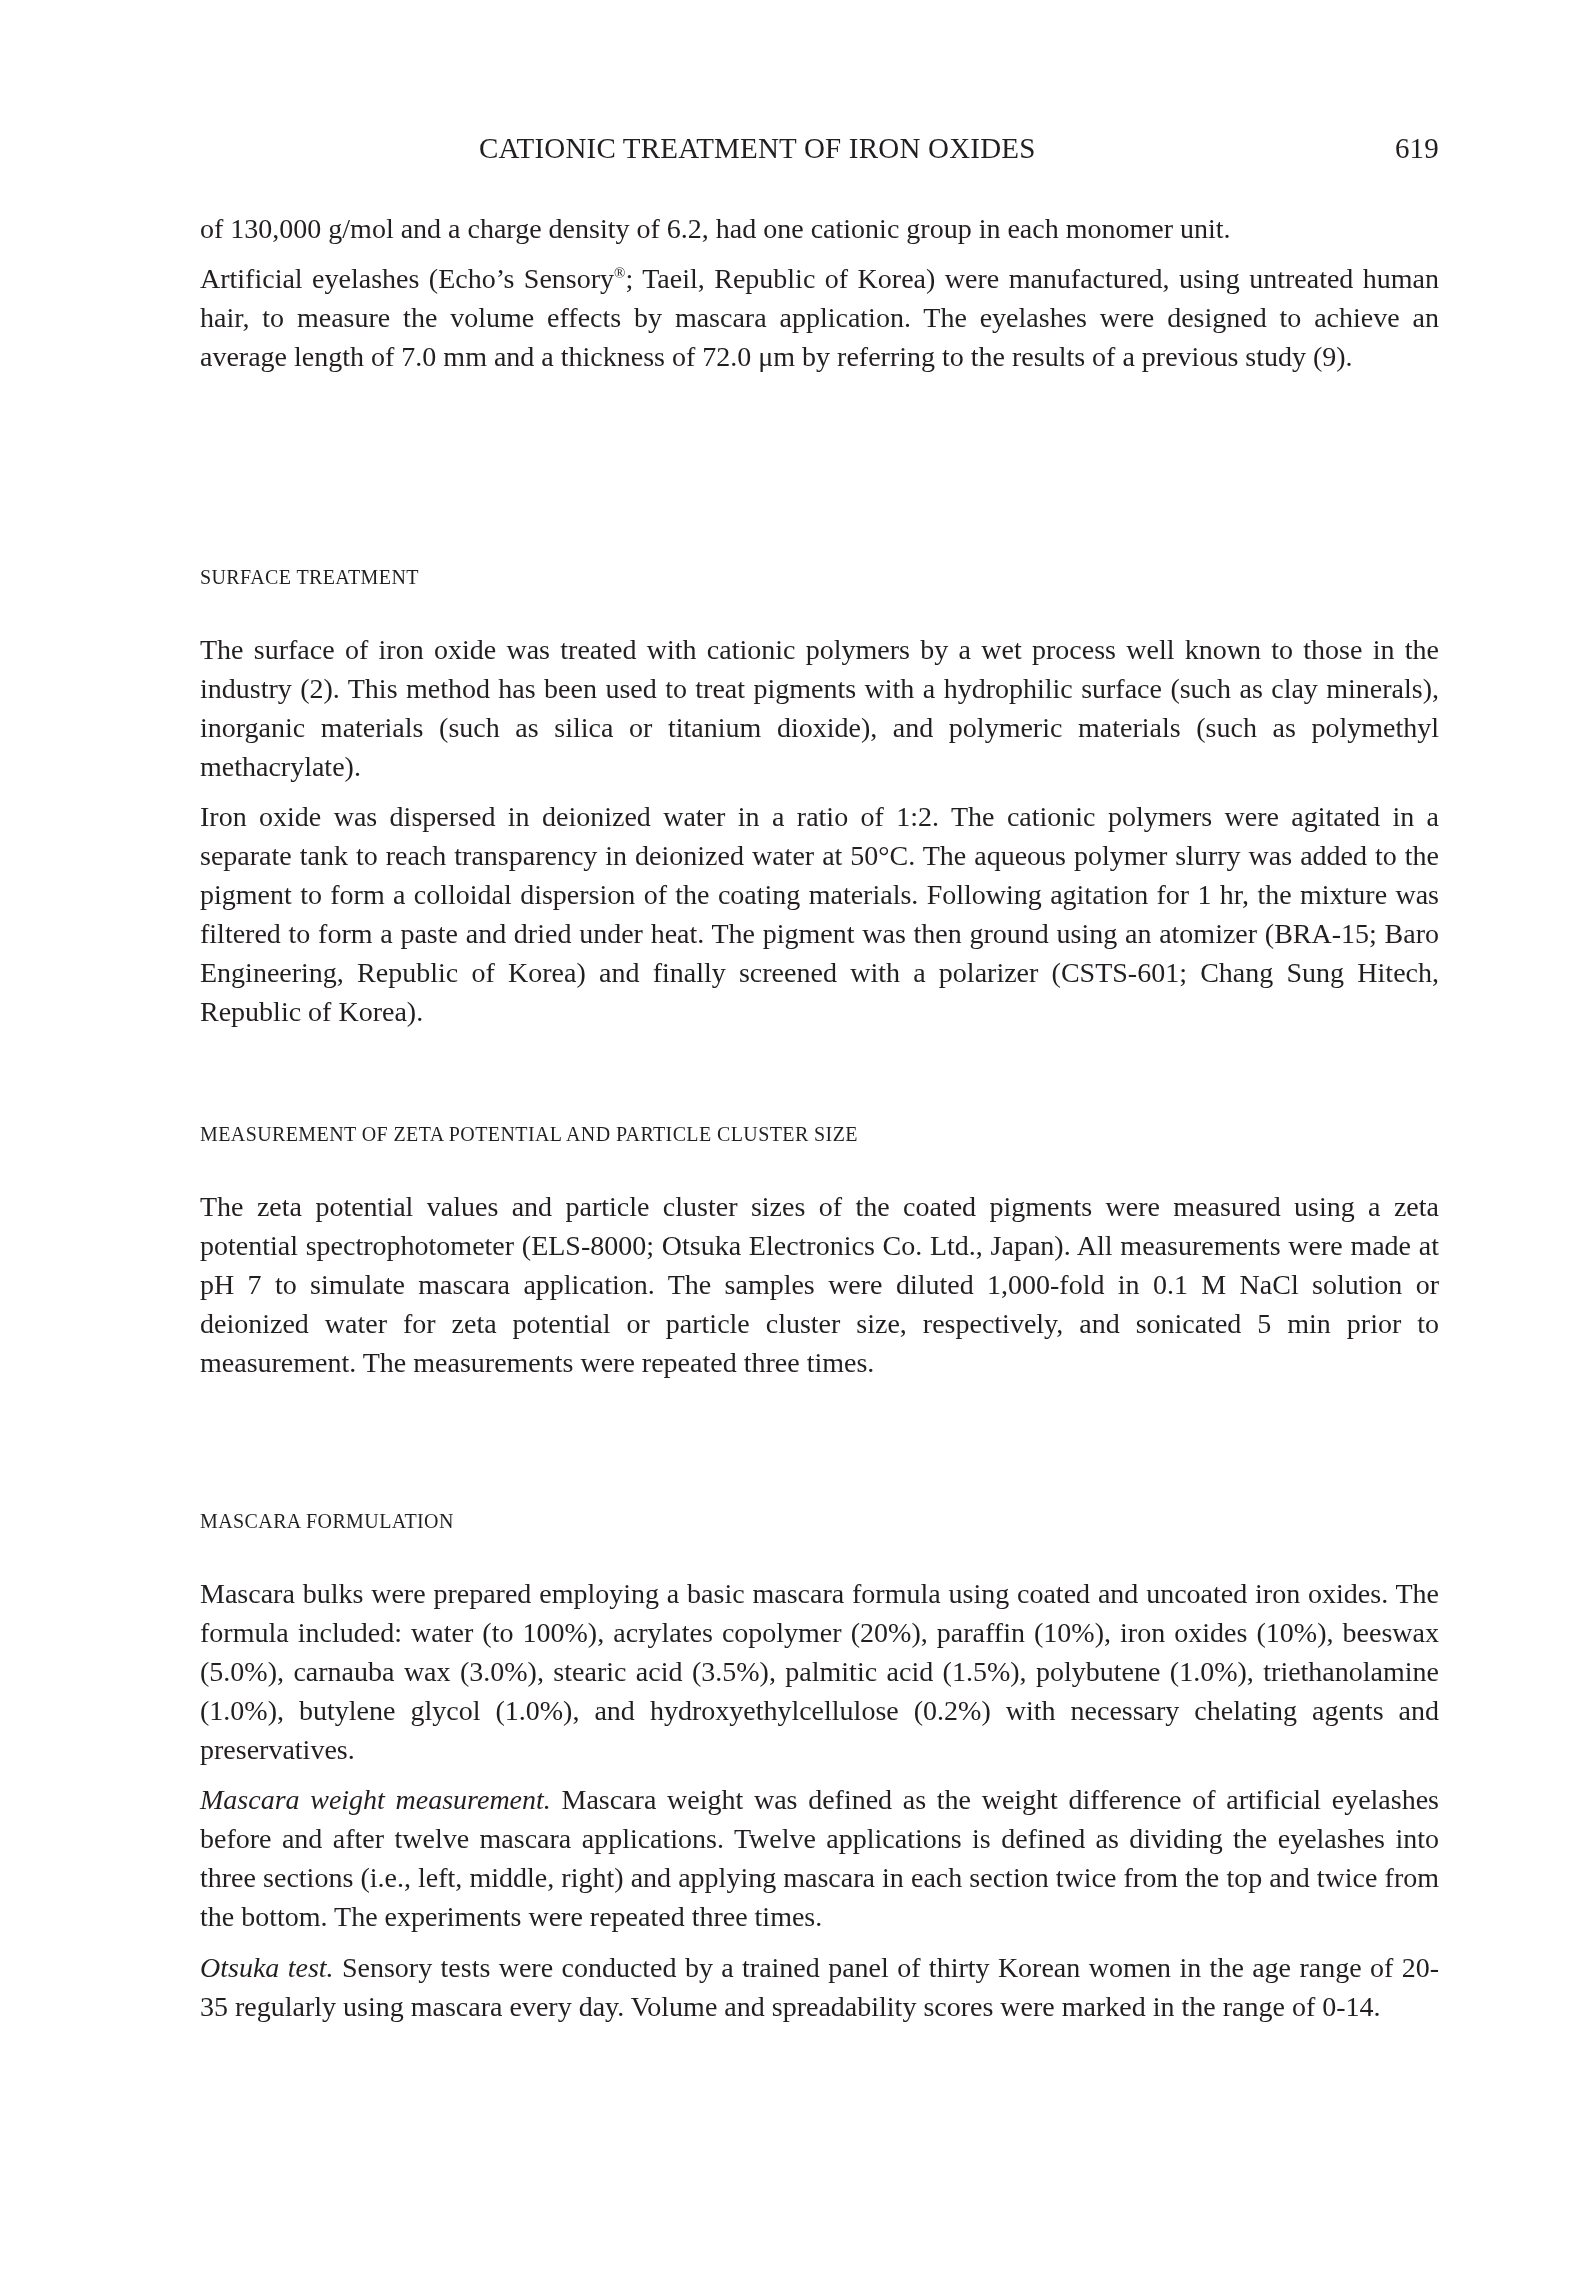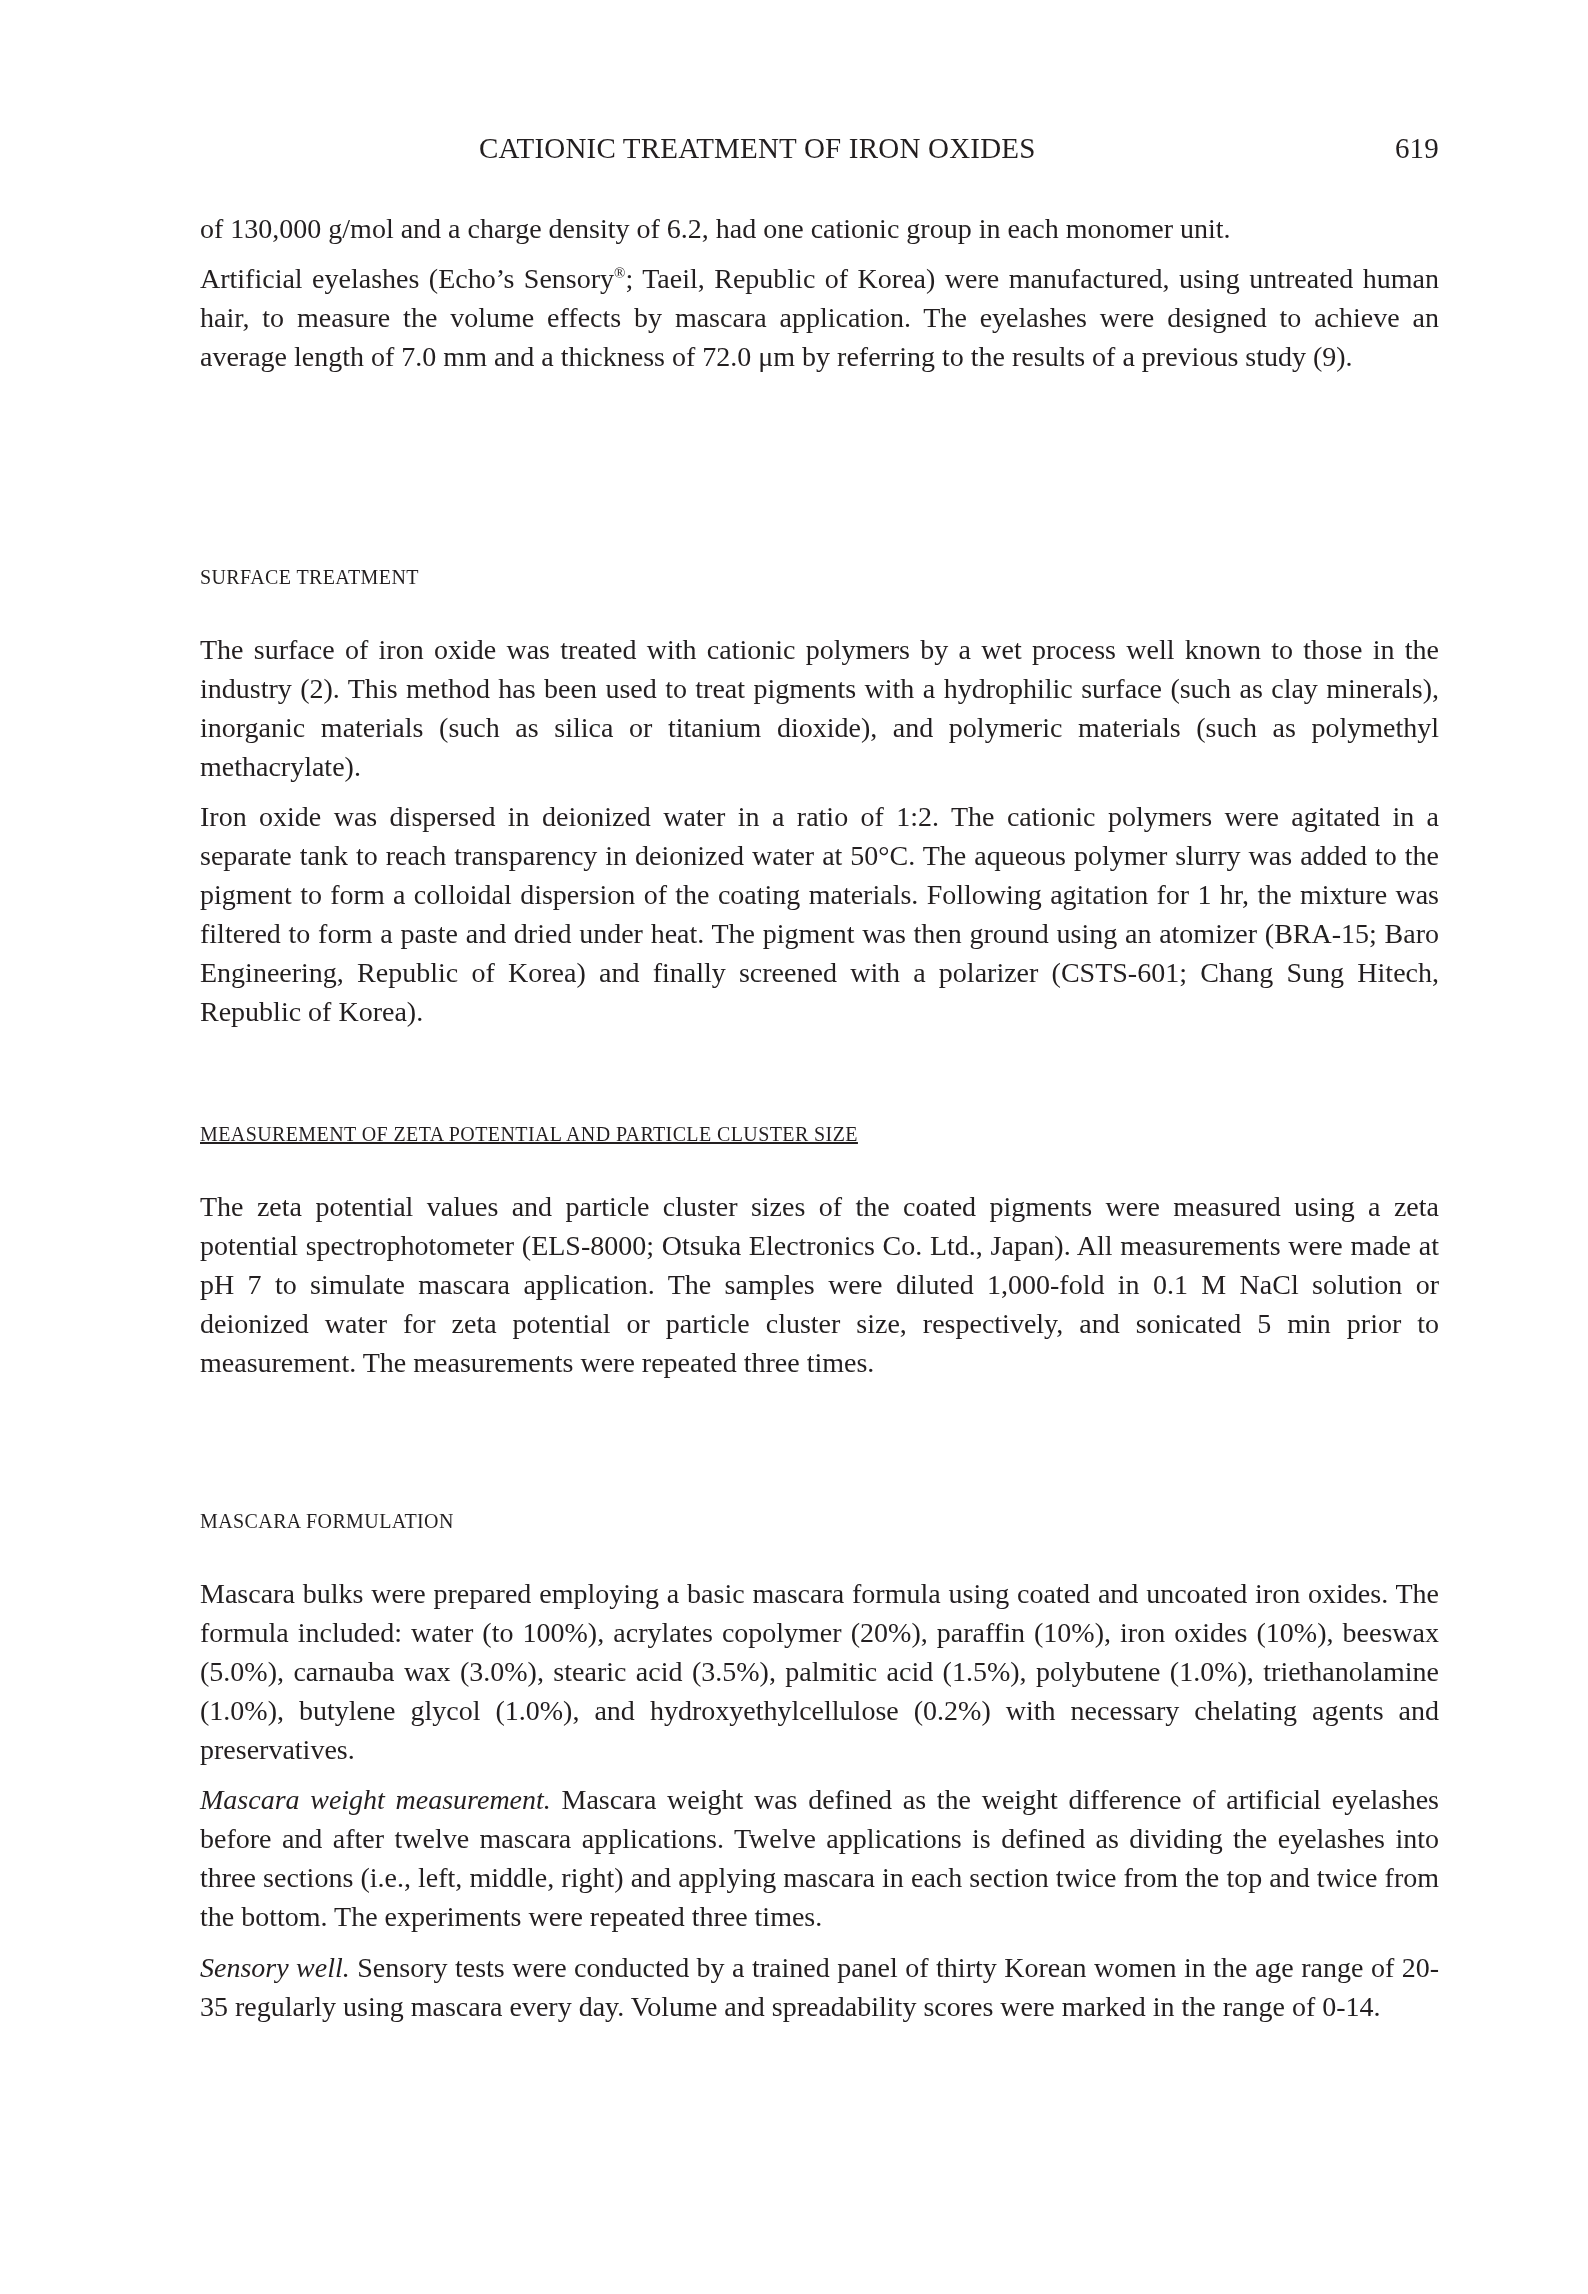--- a/index.html
+++ b/index.html
@@ -78,26 +78,26 @@
     <p>of 130,000 g/mol and a charge density of 6.2, had one cationic group in each monomer unit.</p>
     <p><span>Artificial eyelashes (Echo’s Sensory</span><sup class="reg">®</sup><span>; Taeil, Republic of Korea) were manufactured, using untreated human hair, to measure the volume effects by mascara application. The eyelashes were designed to achieve an average length of 7.0 mm and a thickness of 72.0 μm by referring to the results of a previous study (9).</span></p>
   </div>
 
   <div class="section-head" style="top:566px;">Surface treatment</div>
   <div class="body-text" style="top:630px;">
     <p>The surface of iron oxide was treated with cationic polymers by a wet process well known to those in the industry (2). This method has been used to treat pigments with a hydro­philic surface (such as clay minerals), inorganic materials (such as silica or titanium dioxide), and polymeric materials (such as polymethyl methacrylate).</p>
     <p>Iron oxide was dispersed in deionized water in a ratio of 1:2. The cationic polymers were agi­tated in a separate tank to reach transparency in deionized water at 50°C. The aqueous poly­mer slurry was added to the pigment to form a colloidal dispersion of the coating materials. Following agitation for 1 hr, the mixture was filtered to form a paste and dried under heat. The pigment was then ground using an atomizer (BRA-15; Baro Engineering, Republic of Korea) and finally screened with a polarizer (CSTS-601; Chang Sung Hitech, Republic of Korea).</p>
   </div>
 
-  <div class="section-head" style="top:1123px;text-decoration:underline;">Measurement of zeta potential and particle cluster size</div>
+  <div class="section-head" style="top:1123px;">Measurement of zeta potential and particle cluster size</div>
   <div class="body-text" style="top:1187px;">
     <p>The zeta potential values and particle cluster sizes of the coated pigments were measured using a zeta potential spectrophotometer (ELS-8000; Otsuka Electronics Co. Ltd., Japan). All measurements were made at pH 7 to simulate mascara application. The samples were diluted 1,000-fold in 0.1 M NaCl solution or deionized water for zeta potential or par­ticle cluster size, respectively, and sonicated 5 min prior to measurement. The measure­ments were repeated three times.</p>
   </div>
 
   <div class="section-head" style="top:1510px;">Mascara formulation</div>
   <div class="body-text" style="top:1574px;">
     <p>Mascara bulks were prepared employing a basic mascara formula using coated and uncoated iron oxides. The formula included: water (to 100%), acrylates copolymer (20%), paraffin (10%), iron oxides (10%), beeswax (5.0%), carnauba wax (3.0%), stearic acid (3.5%), palmitic acid (1.5%), polybutene (1.0%), triethanolamine (1.0%), butylene glycol (1.0%), and hydroxyethylcellulose (0.2%) with necessary chelating agents and preservatives.</p>
     <p><span class="run-in">Mascara weight measurement.</span><span> Mascara weight was defined as the weight difference of artifi­cial eyelashes before and after twelve mascara applications. Twelve applications is defined as dividing the eyelashes into three sections (i.e., left, middle, right) and applying mas­cara in each section twice from the top and twice from the bottom. The experiments were repeated three times.</span></p>
-    <p><span class="run-in">Sensory well.</span><span> Sensory tests were conducted by a trained panel of thirty Korean women in the age range of 20-35 regularly using mascara every day. Volume and spreadability scores were marked in the range of 0-14.</span></p>
+    <p><span class="run-in">Otsuka test.</span><span> Sensory tests were conducted by a trained panel of thirty Korean women in the age range of 20-35 regularly using mascara every day. Volume and spreadability scores were marked in the range of 0-14.</span></p>
   </div>
 
 </div>
 
 
 </body></html>

